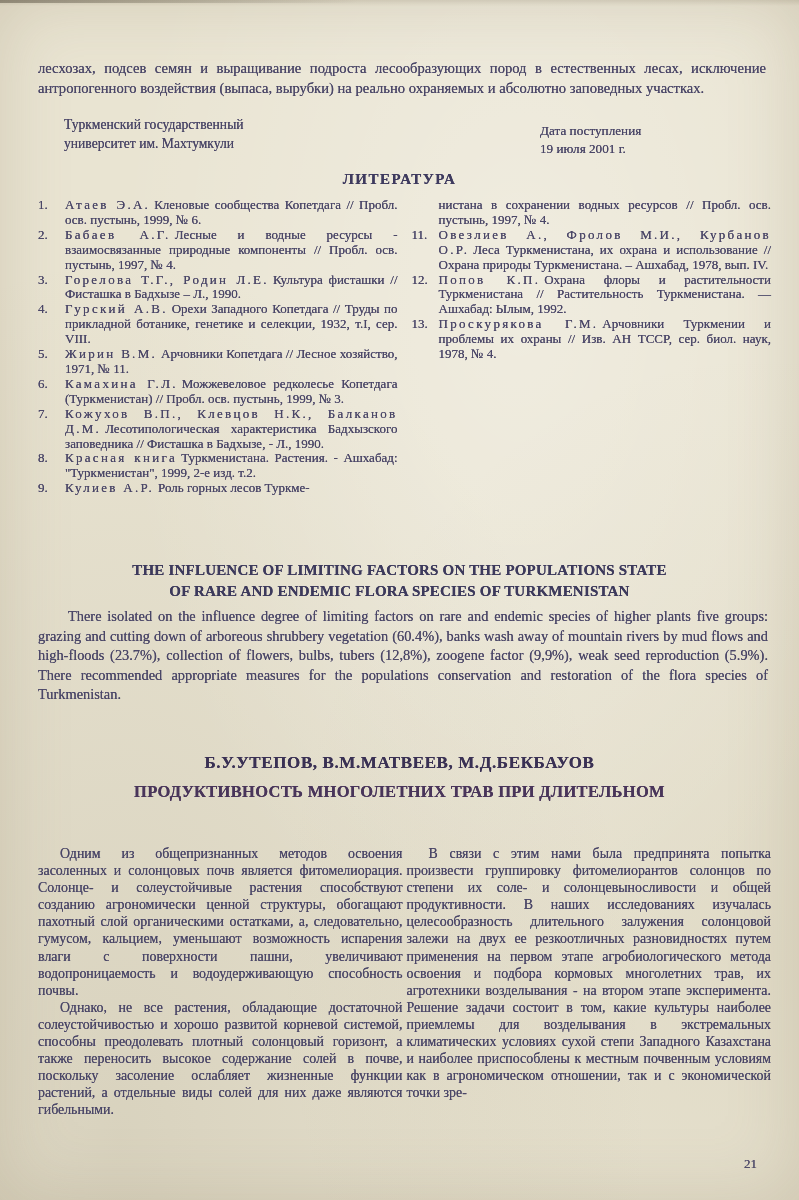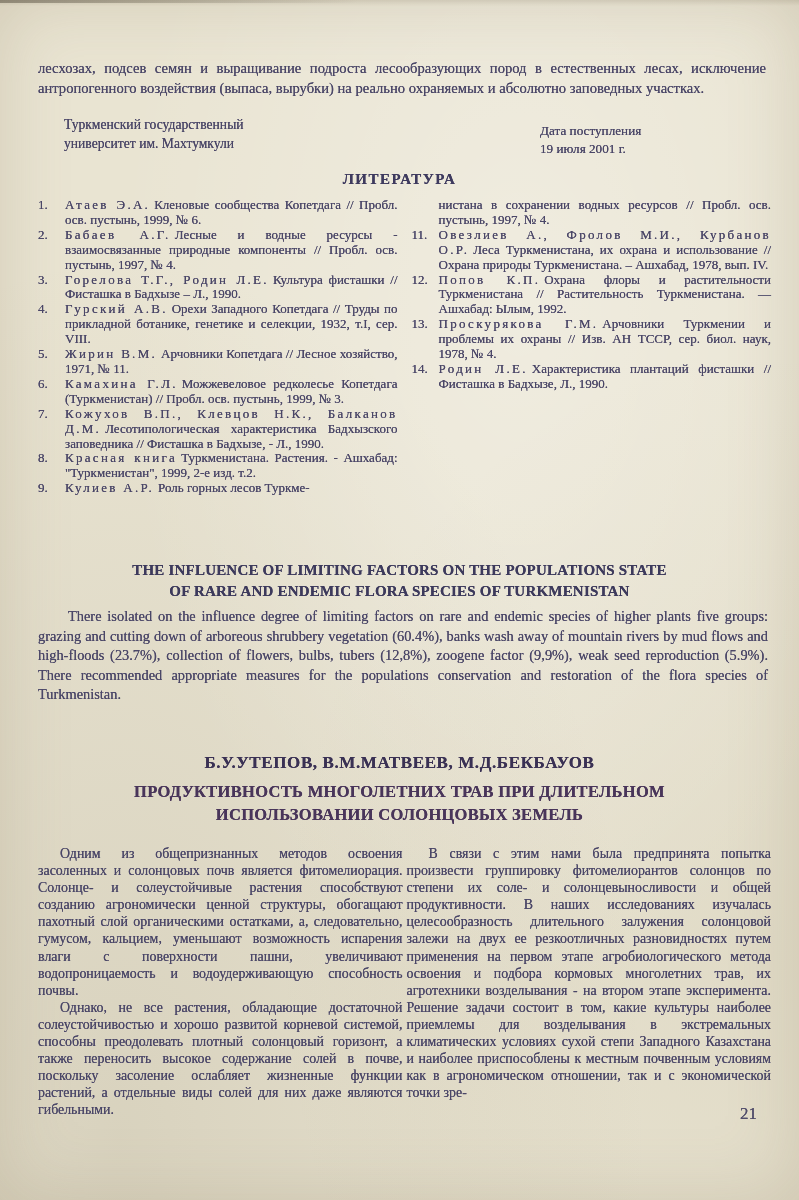--- a/index.html
+++ b/index.html
@@ -76,22 +76,22 @@
     line-height: 23px; color: #49355a; letter-spacing: 0.3px;
   }
   .body-cols {
     position: absolute; left: 38px; top: 845px; width: 733px;
     display: flex; gap: 4px;
   }
   .body-col { width: 50%; font-size: 13.9px; line-height: 17.1px; text-align: justify; hyphens: auto; }
   .body-col p { margin: 0; text-indent: 22px; }
 
   .page-num {
-    position: absolute; top: 1104px; right: 42px;
-    font-size: 17px; color: #514d6b;
+    position: absolute; top: 1156px; right: 42px;
+    font-size: 13px; color: #514d6b;
   }
 </style>
 </head>
 <body>
 
 <div class="page">
   <div class="edge-top"></div>
 
   <div class="top-par txt">лесхозах, подсев семян и выращивание подроста лесообразующих пород в естественных лесах, исключение антропогенного воздействия (выпаса, вырубки) на реально охраняемых и абсолютно заповедных участках.</div>
 
@@ -169,40 +169,35 @@
   <div class="ref">
     <span class="ref-n">12.</span>
     <span class="ref-body"><span class="ref-a">Попов К.П.</span><span>Охрана флоры и растительности Туркменистана // Растительность Туркменистана. — Ашхабад: Ылым, 1992.</span></span>
   </div>
 
   <div class="ref">
     <span class="ref-n">13.</span>
     <span class="ref-body"><span class="ref-a">Проскурякова Г.М.</span><span>Арчовники Туркмении и проблемы их охраны // Изв. АН ТССР, сер. биол. наук, 1978, № 4.</span></span>
   </div>
 
-  <div class="ref">
-    <span class="ref-n">14.</span>
-    <span class="ref-body"><span class="ref-a">Родин Л.Е.</span><span>Характеристика плантаций фисташки // Фисташка в Бадхызе, Л., 1990.</span></span>
-  </div>
 
 </div>
   </div>
 
   <div class="en-title txt">
     <div>THE INFLUENCE OF LIMITING FACTORS ON THE POPULATIONS STATE</div>
     <div>OF RARE AND ENDEMIC FLORA SPECIES OF TURKMENISTAN</div>
   </div>
 
   <div class="abstract txt">There isolated on the influence degree of limiting factors on rare and endemic species of higher plants five groups: grazing and cutting down of arboreous shrubbery vegetation (60.4%), banks wash away of mountain rivers by mud flows and high-floods (23.7%), collection of flowers, bulbs, tubers (12,8%),  zoogene factor (9,9%), weak seed reproduction (5.9%). There recommended appropriate measures for the populations conservation and restoration of the flora species of Turkmenistan.</div>
 
   <div class="authors txt">Б.У.УТЕПОВ, В.М.МАТВЕЕВ, М.Д.БЕКБАУОВ</div>
 
   <div class="ru-title txt">
     <div>ПРОДУКТИВНОСТЬ МНОГОЛЕТНИХ ТРАВ ПРИ ДЛИТЕЛЬНОМ</div>
-    <div>ИСПОЛЬЗОВАНИИ СОЛОНЦОВЫХ ЗЕМЕЛЬ</div>
   </div>
 
   <div class="body-cols">
     <div class="body-col txt">
       <p>Одним из общепризнанных методов освоения засоленных и солонцовых почв является фитомелиорация. Солонце- и солеустойчивые растения способствуют созданию агрономически ценной структуры, обогащают пахотный слой органическими остатками, а, следовательно, гумусом, кальцием, уменьшают возможность испарения влаги с поверхности пашни, увеличивают водопроницаемость и водоудерживающую способность почвы.</p>
       <p>Однако, не все растения, обладающие достаточной солеустойчивостью и хорошо развитой корневой системой, способны преодолевать плотный солонцовый горизонт, а также переносить высокое содержание солей в почве, поскольку засоление ослабляет жизненные функции растений, а отдельные виды солей для них даже являются гибельными.</p>
     </div>
     <div class="body-col txt">
       <p>В связи с этим нами была предпринята попытка произвести группировку фитомелиорантов солонцов по степени их соле- и солонцевыносливости и общей продуктивности. В наших исследованиях изучалась целесообразность длительного залужения солонцовой залежи на двух ее резкоотличных разновидностях путем применения на первом этапе агробиологического метода освоения и подбора кормовых многолетних трав, их агротехники возделывания - на втором этапе эксперимента. Решение задачи состоит в том, какие культуры наиболее приемлемы для возделывания в экстремальных климатических условиях сухой степи Западного Казахстана и наиболее приспособлены к местным почвенным условиям как в агрономическом отношении, так и с экономической точки зре-</p>
     </div>

